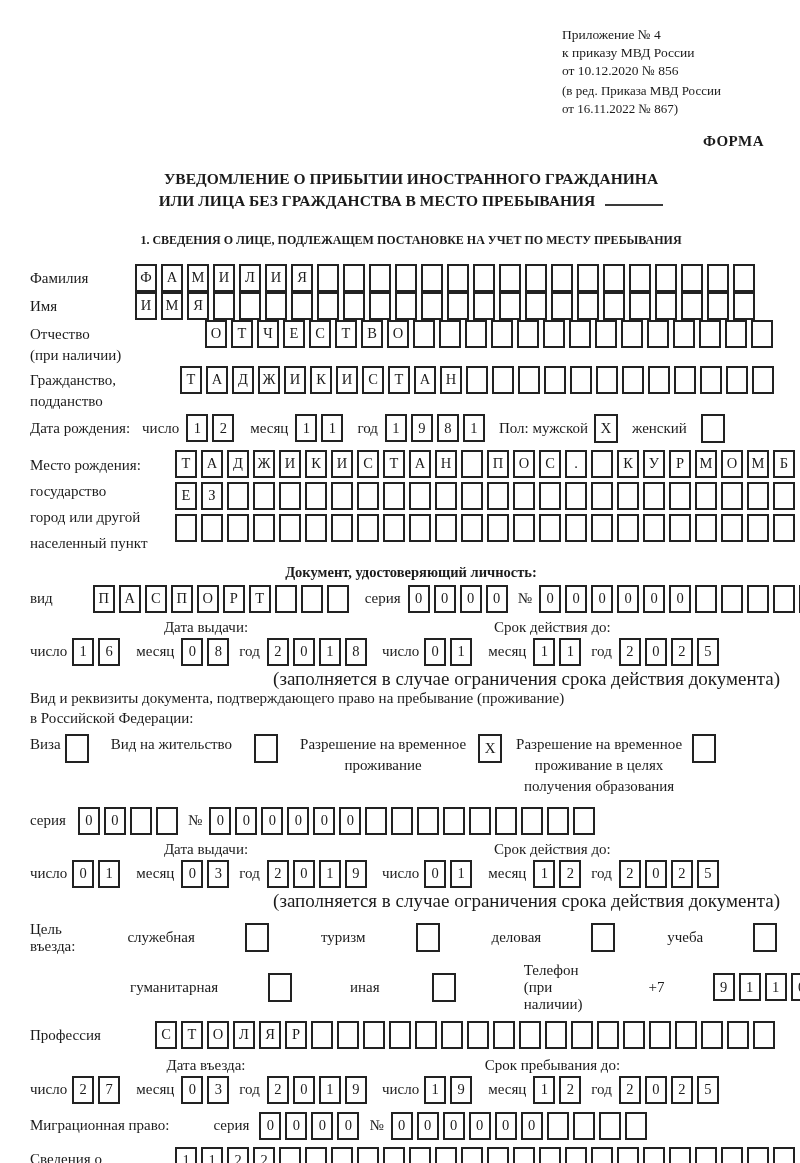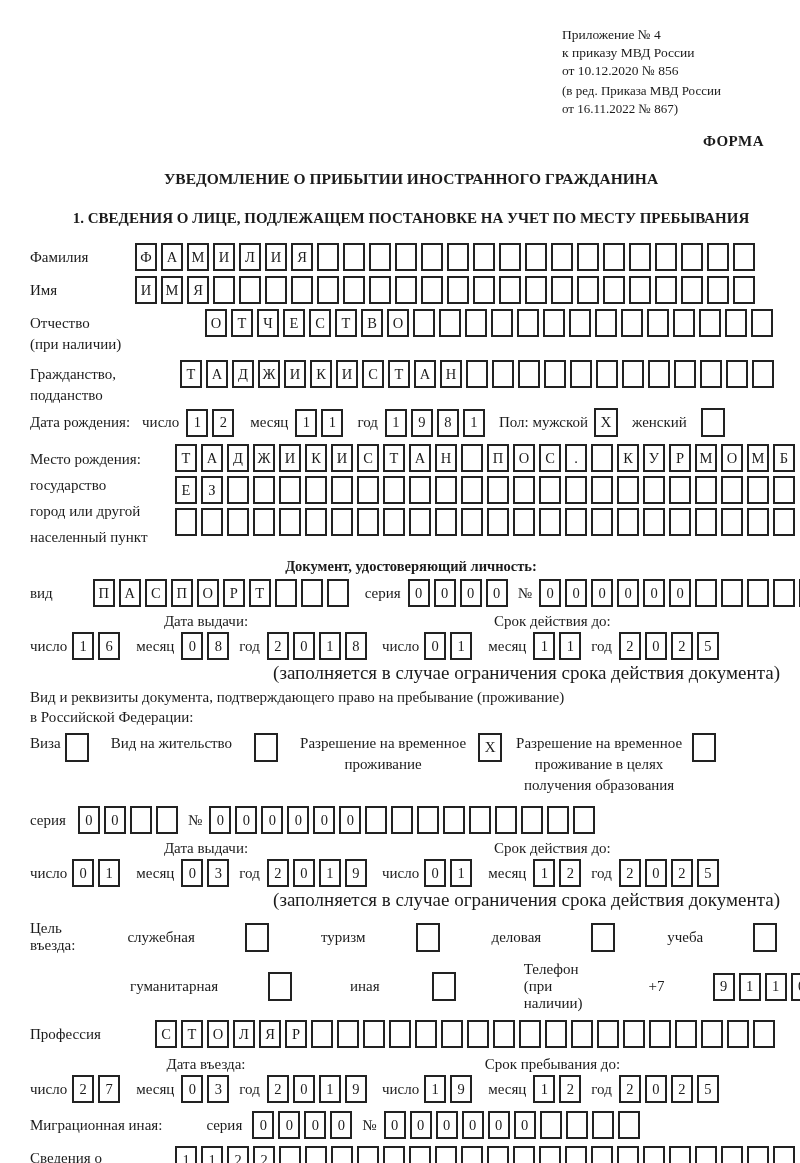--- a/index.html
+++ b/index.html
@@ -9,23 +9,23 @@
     overflow:hidden;position:relative;
   }
   .page{padding:26px 8px 0 30px;}
   
   .hdr{margin-left:532px;font-size:13.5px;line-height:1.32;}
   .hdr .amend{margin-top:3px;font-size:13px;}
   .forma{text-align:right;padding-right:28px;font-weight:bold;font-size:15px;margin-top:16px;letter-spacing:.5px;}
   
   .title{text-align:center;font-weight:bold;font-size:15.5px;line-height:1.45;margin-top:18px;}
   .blank{display:inline-block;width:58px;border-bottom:2px solid #3a3a3a;height:13px;margin-left:10px;}
-  .sechead{text-align:center;font-weight:bold;font-size:15px;margin-top:20px;}
+  .sechead{text-align:center;font-weight:bold;font-size:12px;margin-top:20px;}
   
-  .row{display:flex;align-items:flex-start;margin-top:5px;}
+  .row{display:flex;align-items:flex-start;}
   .lblcol{flex:none;line-height:21px;padding-top:4px;}
   .boxrow{display:inline-flex;flex:none;}
   .box{
     display:inline-flex;justify-content:center;align-items:center;flex:none;
     width:18px;height:24px;border:2px solid #222;margin-right:4px;
     font-size:14.5px;background:#fff;
   }
   .cbx{
     display:inline-flex;justify-content:center;align-items:center;flex:none;
     width:20px;height:25px;border:2px solid #222;font-size:15px;background:#fff;
@@ -61,20 +61,21 @@
     <div>от 10.12.2020 № 856</div>
     <div class="amend">
       <div>(в ред. Приказа МВД России</div>
       <div>от 16.11.2022 № 867)</div>
     </div>
   </div>
   <div class="forma">ФОРМА</div>
 
   <div class="title">
     <div>УВЕДОМЛЕНИЕ О ПРИБЫТИИ ИНОСТРАННОГО ГРАЖДАНИНА</div>
+    <div><span>ИЛИ ЛИЦА БЕЗ ГРАЖДАНСТВА В МЕСТО ПРЕБЫВАНИЯ</span><span class="blank"></span></div>
   </div>
 
   <div class="sechead">1. СВЕДЕНИЯ О ЛИЦЕ, ПОДЛЕЖАЩЕМ ПОСТАНОВКЕ НА УЧЕТ ПО МЕСТУ ПРЕБЫВАНИЯ</div>
 
   <div class="row" style="margin-top:16px;">
     <div class="lblcol w105">Фамилия</div>
     <span class="boxrow">
         <span class="box">Ф</span>
         <span class="box">А</span>
         <span class="box">М</span>
@@ -615,21 +616,21 @@
             <span class="box">2</span>
             <span class="box">0</span>
             <span class="box">2</span>
             <span class="box">5</span>
           </span>
       </div>
     </div>
   </div>
 
   <div class="row inl" style="margin-top:8px;">
-    <span>Миграционная иная:</span>
+    <span>Миграционная право:</span>
     <span style="margin-left:44px;margin-right:10px;">серия</span>
     <span class="boxrow">
         <span class="box">0</span>
         <span class="box">0</span>
         <span class="box">0</span>
         <span class="box">0</span>
       </span>
     <span class="t0 gap6">№</span>
     <span class="boxrow">
         <span class="box">0</span>

